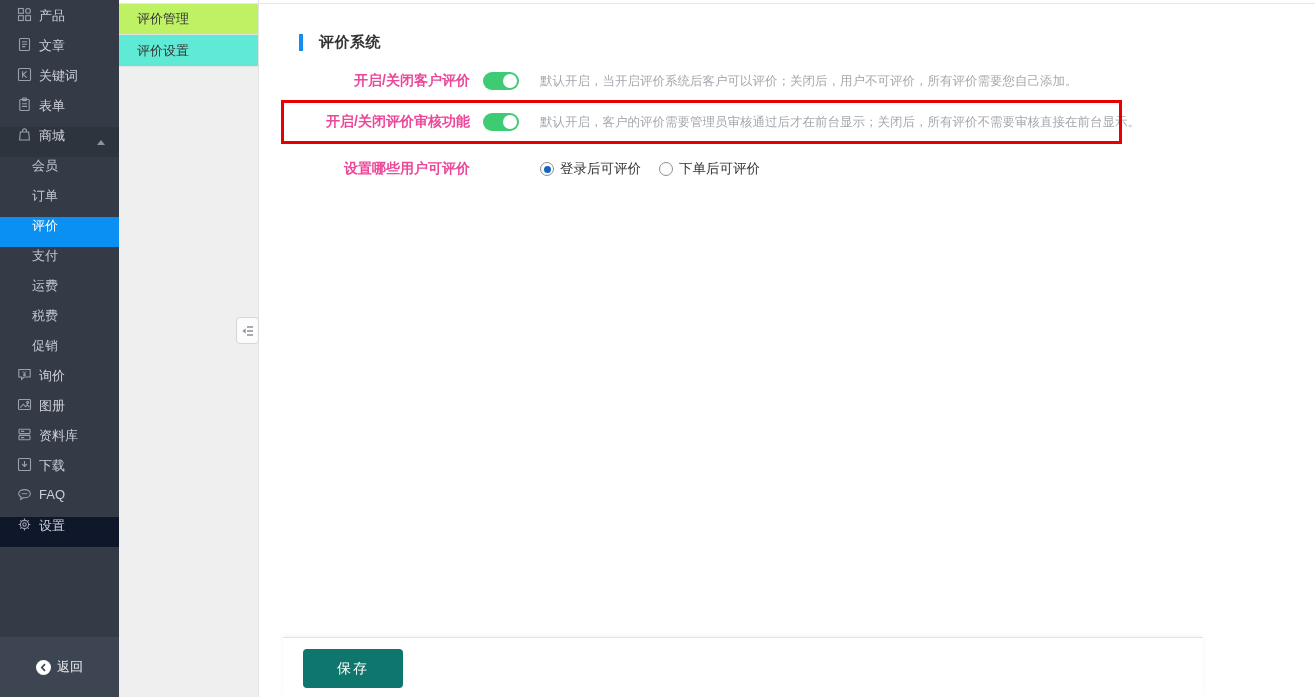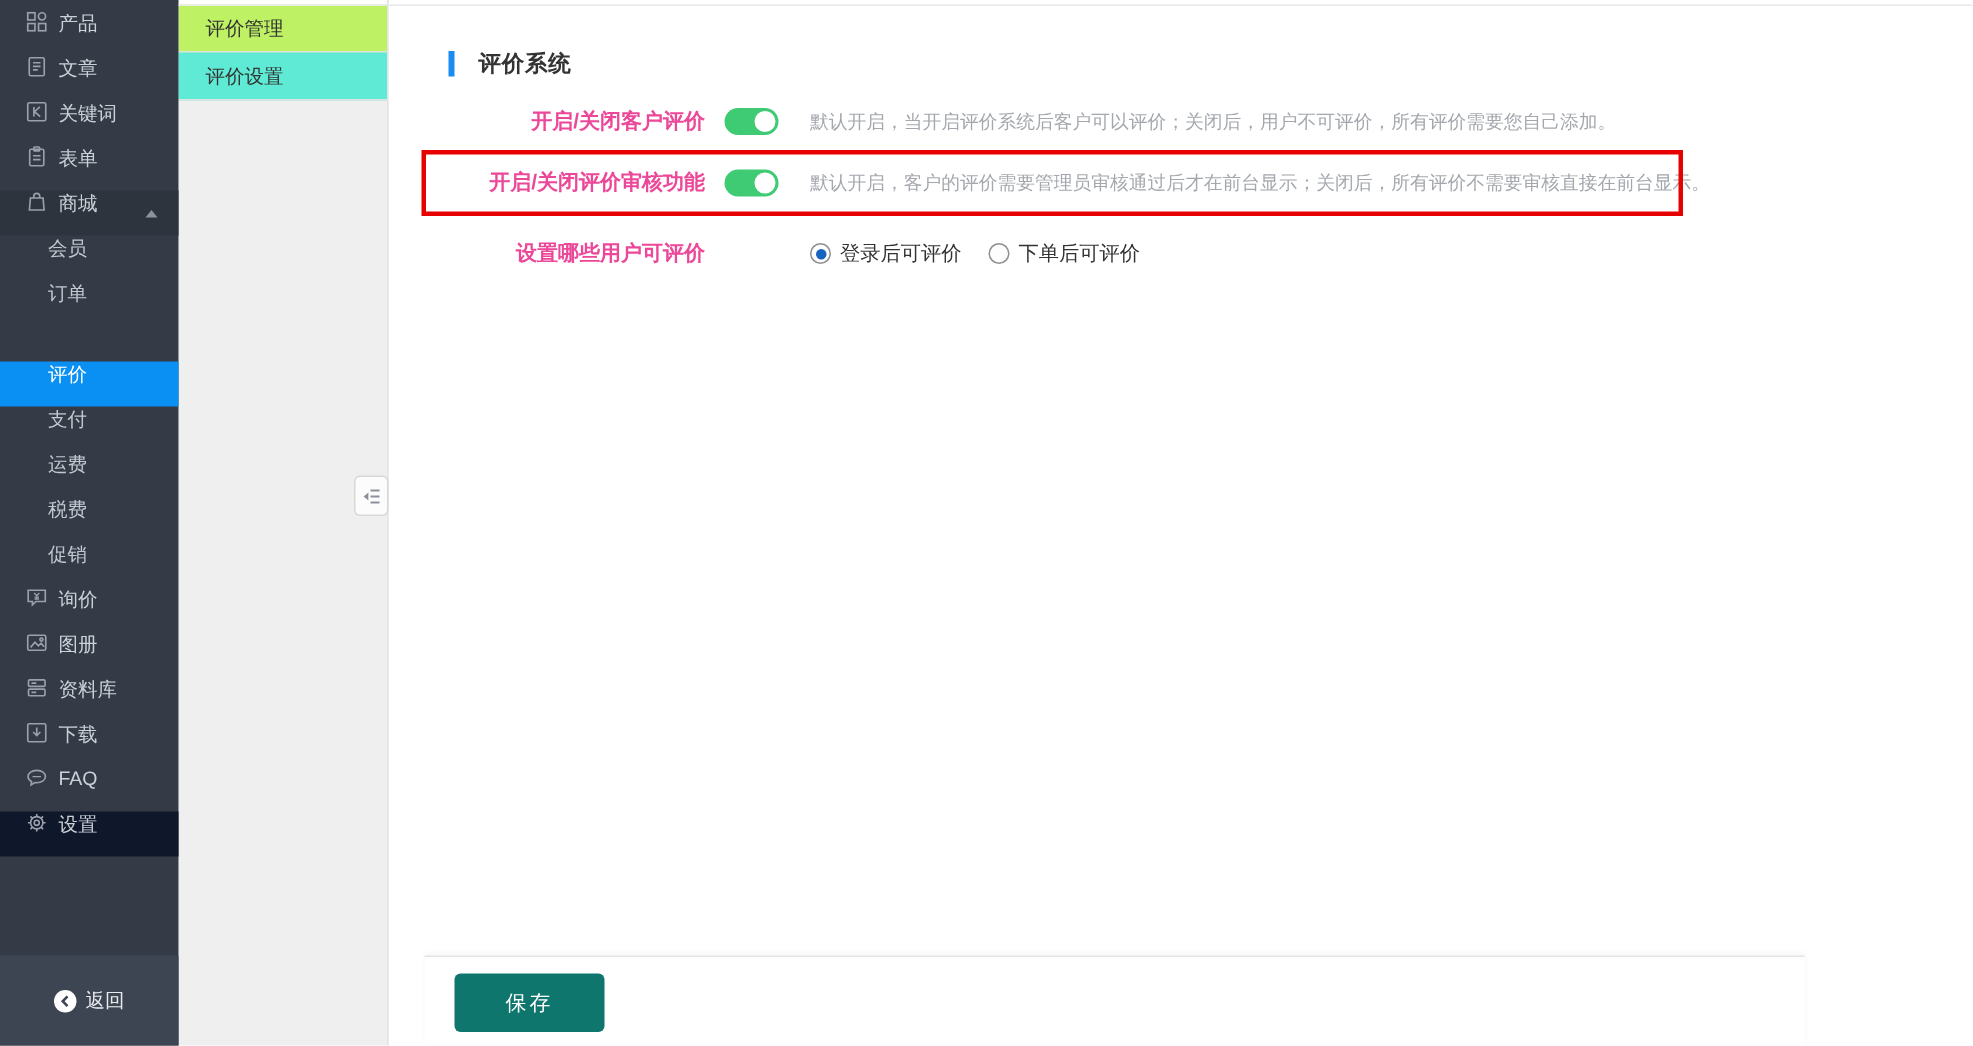--- a/index.html
+++ b/index.html
@@ -13,21 +13,21 @@
   
   .sidebar { position:absolute; left:0; top:0; width:119px; height:697px; background:#343b46; z-index:3; }
   .menu { padding-top:7px; }
   .menu-item {
     height:30px; display:flex; padding-left:17px;
     color:#ccd1d8; font-size:13px; cursor:pointer; position:relative; white-space:nowrap;
   }
   .menu-item .icon { width:15px; height:15px; margin-right:7px; display:inline-flex; align-items:center; justify-content:center; flex:none; }
   .menu-item.sub { padding-left:32px; color:#c2c8d0; }
   .menu-item.parent-open { background:#2e343e; }
-  .menu-item.active { background:#0a8ff2; color:#fff;margin-top:24px; }
+  .menu-item.active { background:#0a8ff2; color:#fff; }
   .menu-item.row-settings { background:#0f172a; }
   .caret-up {
     position:absolute; right:14px; top:13px; width:0; height:0;
     border-left:4px solid transparent; border-right:4px solid transparent; border-bottom:5px solid #8d939d;
   }
   .sidebar-footer {
     position:absolute; left:0; bottom:0; width:119px; height:60px; background:#3e4552;
     display:flex; align-items:center; justify-content:center; color:#e9ebef; font-size:13px; cursor:pointer;
   }
   .back-circle {

